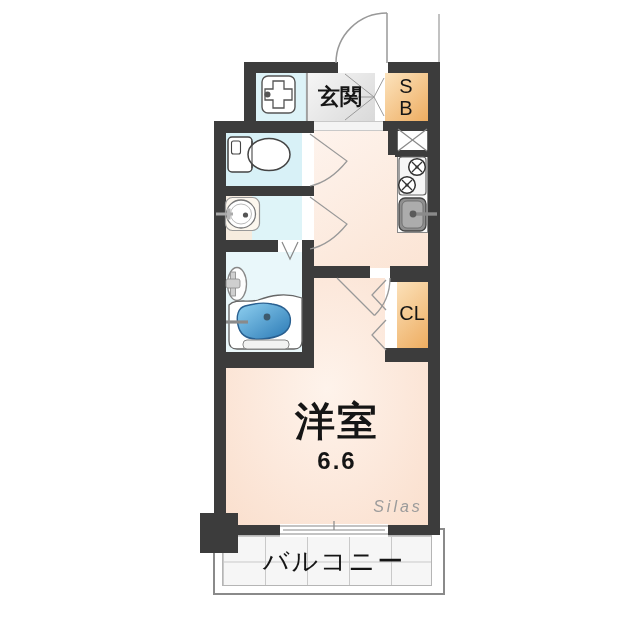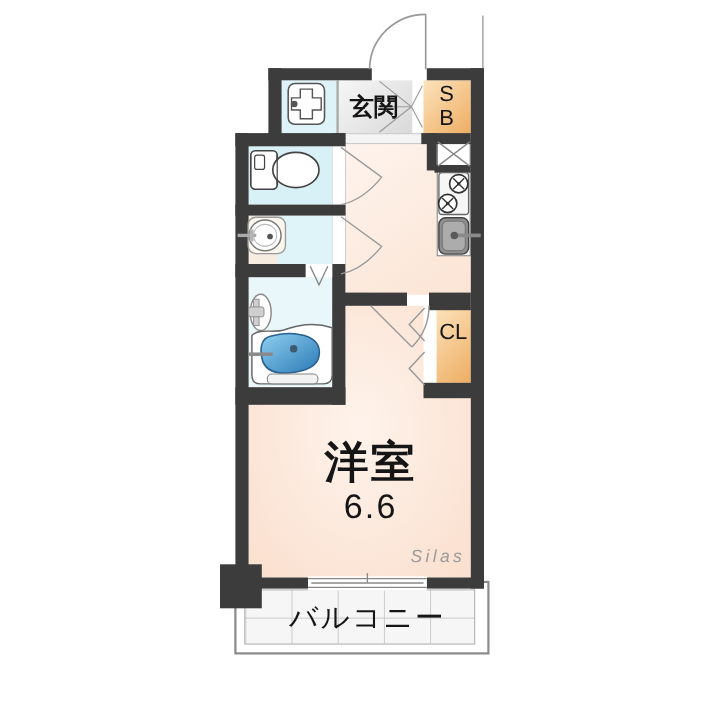--- a/index.html
+++ b/index.html
@@ -36,21 +36,21 @@
   .balcony-outline{position:absolute;left:213px;top:528px;width:232px;height:67px;background:#ffffff;
        border:2px solid #8a8a8a;box-sizing:border-box}
   .balcony-tiles{position:absolute;left:222px;top:535px;width:210px;height:51px;background-color:#f6f6f6;
        background-image:linear-gradient(to right,#c9c9c9 1px,transparent 1px),
                         linear-gradient(to bottom,#c9c9c9 1px,transparent 1px);
        background-size:42px 25.5px;border:1px solid #b5b5b5;box-sizing:border-box}
   .genkan-lbl{font-size:22px;font-weight:600}
   .sb-lbl{font-size:20px;font-weight:500;line-height:22px}
   .cl-lbl{font-size:20px;font-weight:500}
   .room-name-lbl{font-size:40px;font-weight:600;letter-spacing:2px}
-  .room-size-lbl{font-size:31px;font-weight:400;letter-spacing:2px}
+  .room-size-lbl{font-size:24px;font-weight:700;letter-spacing:2px}
   .balcony-lbl{font-size:26px;font-weight:400;letter-spacing:2px}
   .watermark-lbl{font-size:16px;font-style:italic;color:#9b9b9b;letter-spacing:3px}
   svg.overlay{position:absolute;left:0;top:0;pointer-events:none}
 </style>
 </head>
 <body>
 
 <div class="balcony-outline"></div>
 <div class="balcony-tiles"></div>
 
@@ -203,17 +203,17 @@
   </g>
 
   <line x1="306.5" y1="73" x2="306.5" y2="121" stroke="#a0a0a0" stroke-width="1.2"></line>
 </svg>
 
 <div class="lbl genkan-lbl" style="left:340px;top:97px">玄関</div>
 <div class="lbl sb-lbl" style="left:406px;top:97px">
   <div>S</div>
   <div>B</div>
 </div>
-<div class="lbl cl-lbl" style="left:412px;top:303px">CL</div>
+<div class="lbl cl-lbl" style="left:412px;top:313px">CL</div>
 <div class="lbl room-name-lbl" style="left:337px;top:421px">洋室</div>
 <div class="lbl room-size-lbl" style="left:337px;top:461px">6.6</div>
 <div class="lbl balcony-lbl" style="left:334px;top:562px">バルコニー</div>
 <div class="lbl watermark-lbl" style="left:398px;top:507px">Silas</div>
 
 </body></html>

